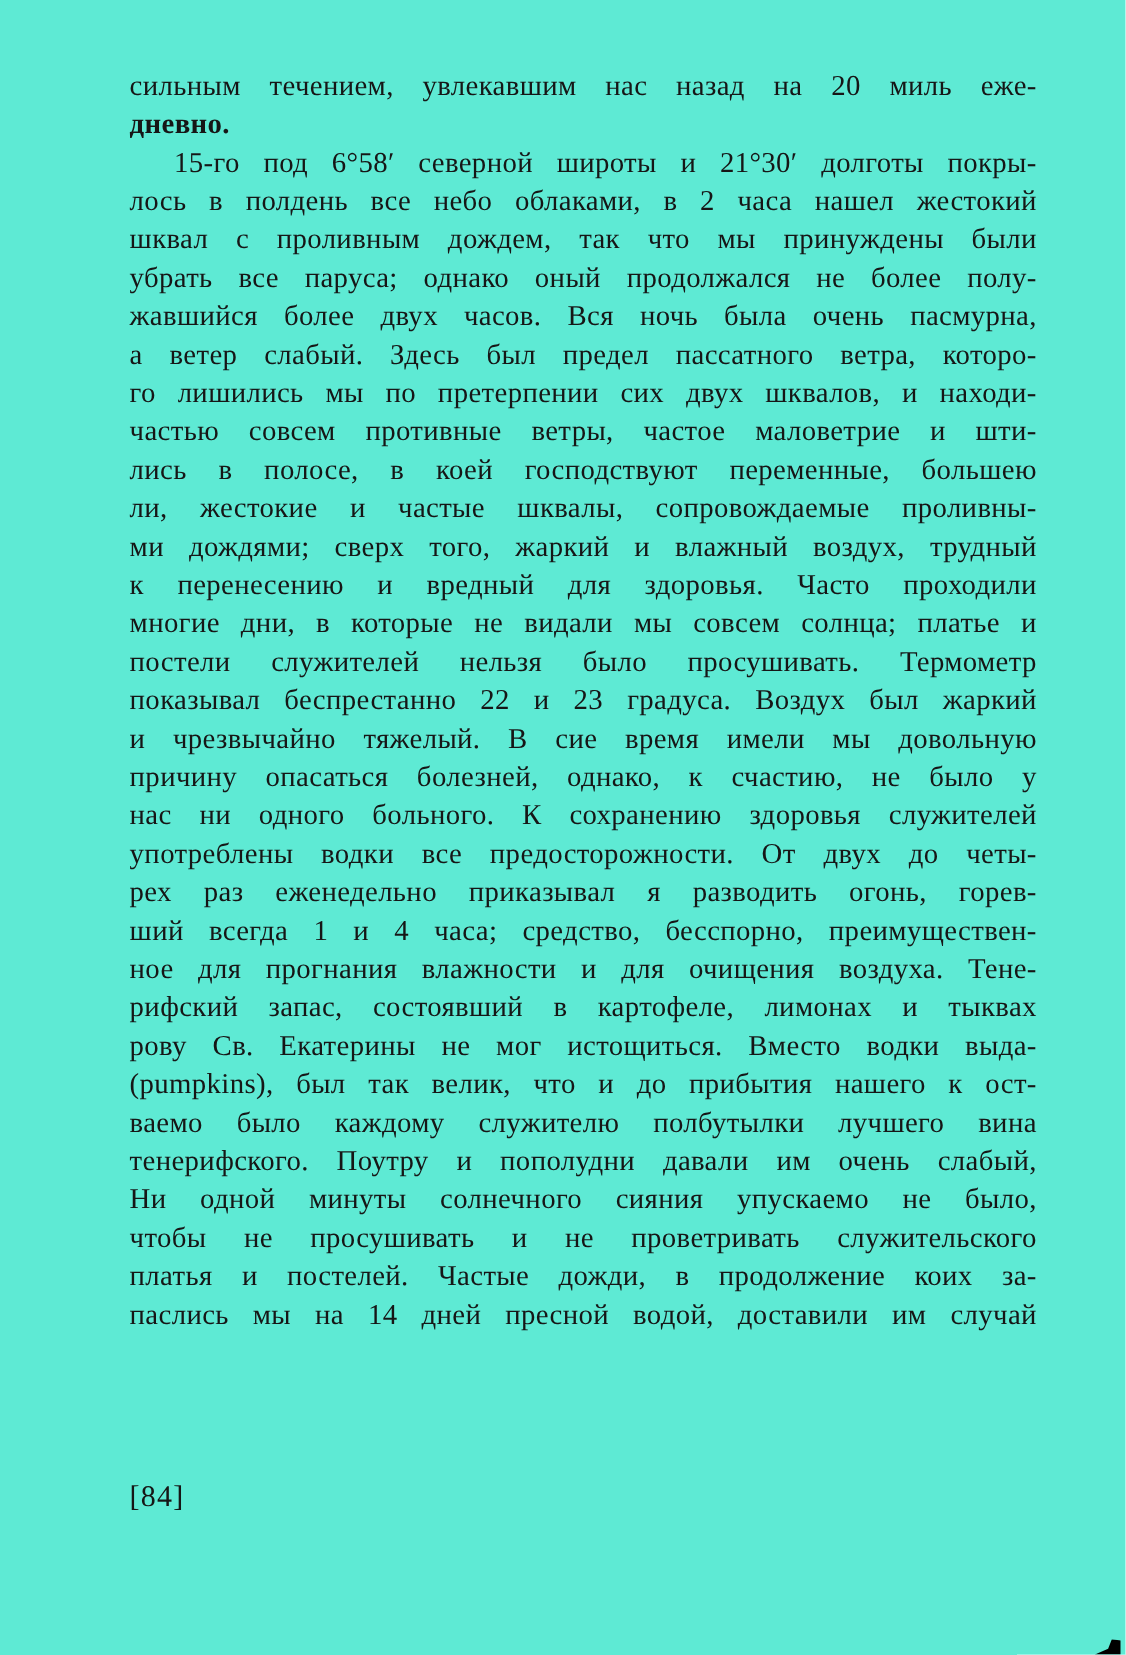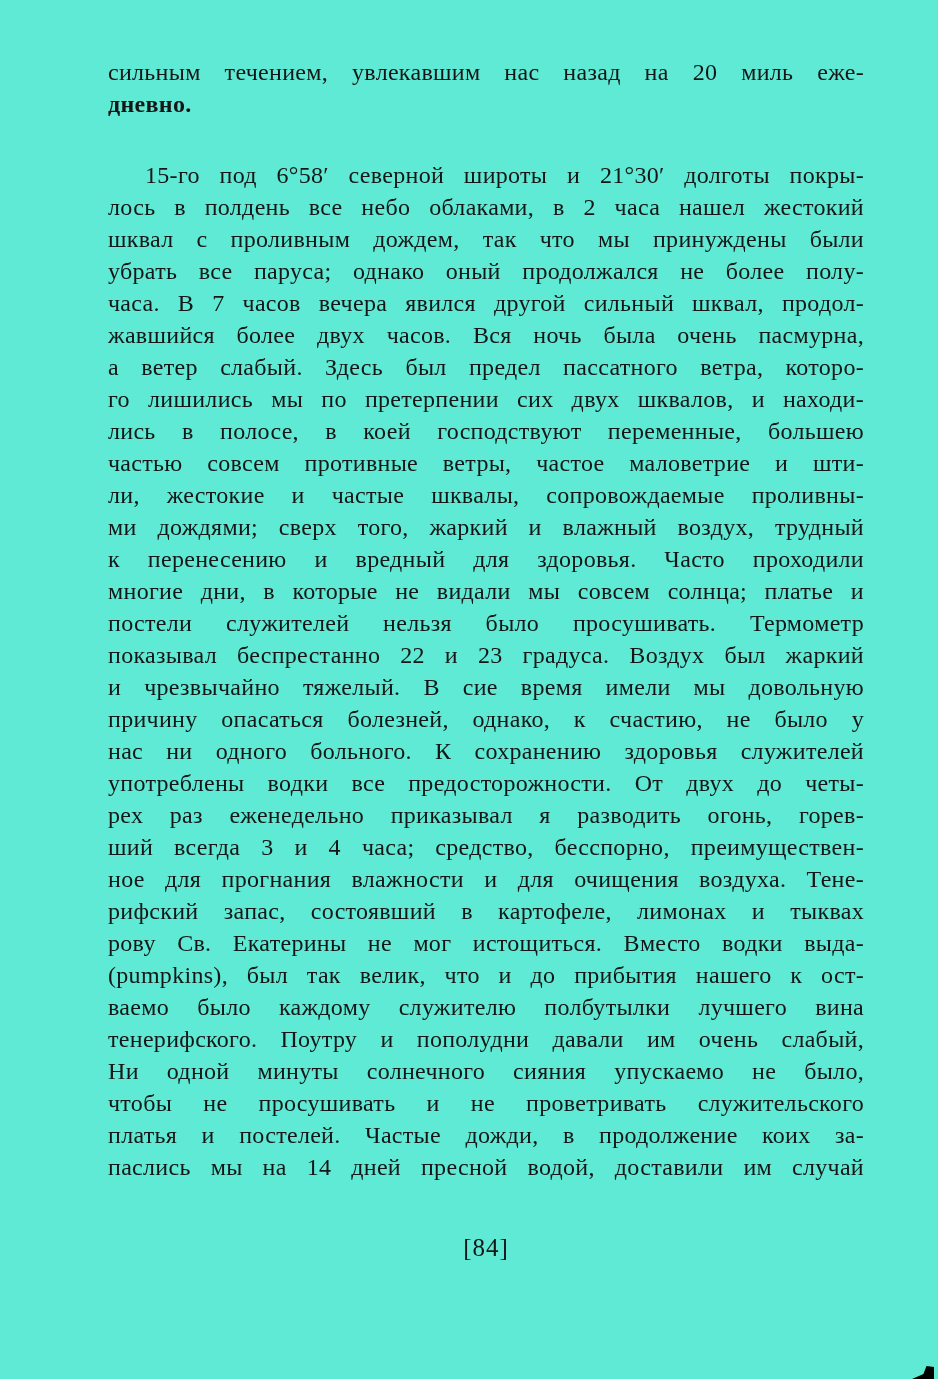--- a/index.html
+++ b/index.html
@@ -30,28 +30,27 @@
     text-align: justify;
     text-align-last: justify;
     white-space: normal;
   }
   .line.para-end {
     text-align-last: left;
     font-weight: bold;
   }
   .line.indent {
     text-indent: 37px;
-    margin-top: 39px;
   }
   .footer {
     position: absolute;
     top: 1234px;
     left: 108px;
     width: 756px;
-    text-align: center;
+    text-align: left;
     font-size: 25px;
     letter-spacing: 1px;
   }
   .corner-mark {
     position: absolute;
     right: 4px;
     bottom: 0;
     width: 22px;
     height: 13px;
     background: #000000;
@@ -62,38 +61,37 @@
 <body>
 
 <div class="page">
   <div class="text-block">
       <div class="line">сильным течением, увлекавшим нас назад на 20 миль еже-</div>
       <div class="line para-end">дневно.</div>
       <div class="line indent">15-го под 6°58′ северной широты и 21°30′ долготы покры-</div>
       <div class="line">лось в полдень все небо облаками, в 2 часа нашел жестокий</div>
       <div class="line">шквал с проливным дождем, так что мы принуждены были</div>
       <div class="line">убрать все паруса; однако оный продолжался не более полу-</div>
-      <div class="line">часа. В 7 часов вечера явился другой сильный шквал, продол-</div>
       <div class="line">жавшийся более двух часов. Вся ночь была очень пасмурна,</div>
       <div class="line">а ветер слабый. Здесь был предел пассатного ветра, которо-</div>
       <div class="line">го лишились мы по претерпении сих двух шквалов, и находи-</div>
+      <div class="line">частью совсем противные ветры, частое маловетрие и шти-</div>
       <div class="line">лись в полосе, в коей господствуют переменные, большею</div>
-      <div class="line">частью совсем противные ветры, частое маловетрие и шти-</div>
       <div class="line">ли, жестокие и частые шквалы, сопровождаемые проливны-</div>
       <div class="line">ми дождями; сверх того, жаркий и влажный воздух, трудный</div>
       <div class="line">к перенесению и вредный для здоровья. Часто проходили</div>
       <div class="line">многие дни, в которые не видали мы совсем солнца; платье и</div>
       <div class="line">постели служителей нельзя было просушивать. Термометр</div>
       <div class="line">показывал беспрестанно 22 и 23 градуса. Воздух был жаркий</div>
       <div class="line">и чрезвычайно тяжелый. В сие время имели мы довольную</div>
       <div class="line">причину опасаться болезней, однако, к счастию, не было у</div>
       <div class="line">нас ни одного больного. К сохранению здоровья служителей</div>
       <div class="line">употреблены водки все предосторожности. От двух до четы-</div>
       <div class="line">рех раз еженедельно приказывал я разводить огонь, горев-</div>
-      <div class="line">ший всегда 3 и 4 часа; средство, бесспорно, преимуществен-</div>
+      <div class="line">ший всегда 1 и 4 часа; средство, бесспорно, преимуществен-</div>
       <div class="line">ное для прогнания влажности и для очищения воздуха. Тене-</div>
       <div class="line">рифский запас, состоявший в картофеле, лимонах и тыквах</div>
       <div class="line">рову Св. Екатерины не мог истощиться. Вместо водки выда-</div>
       <div class="line">(pumpkins), был так велик, что и до прибытия нашего к ост-</div>
       <div class="line">ваемо было каждому служителю полбутылки лучшего вина</div>
       <div class="line">тенерифского. Поутру и пополудни давали им очень слабый,</div>
       <div class="line">Ни одной минуты солнечного сияния упускаемо не было,</div>
       <div class="line">чтобы не просушивать и не проветривать служительского</div>
       <div class="line">платья и постелей. Частые дожди, в продолжение коих за-</div>
       <div class="line">паслись мы на 14 дней пресной водой, доставили им случай</div>

